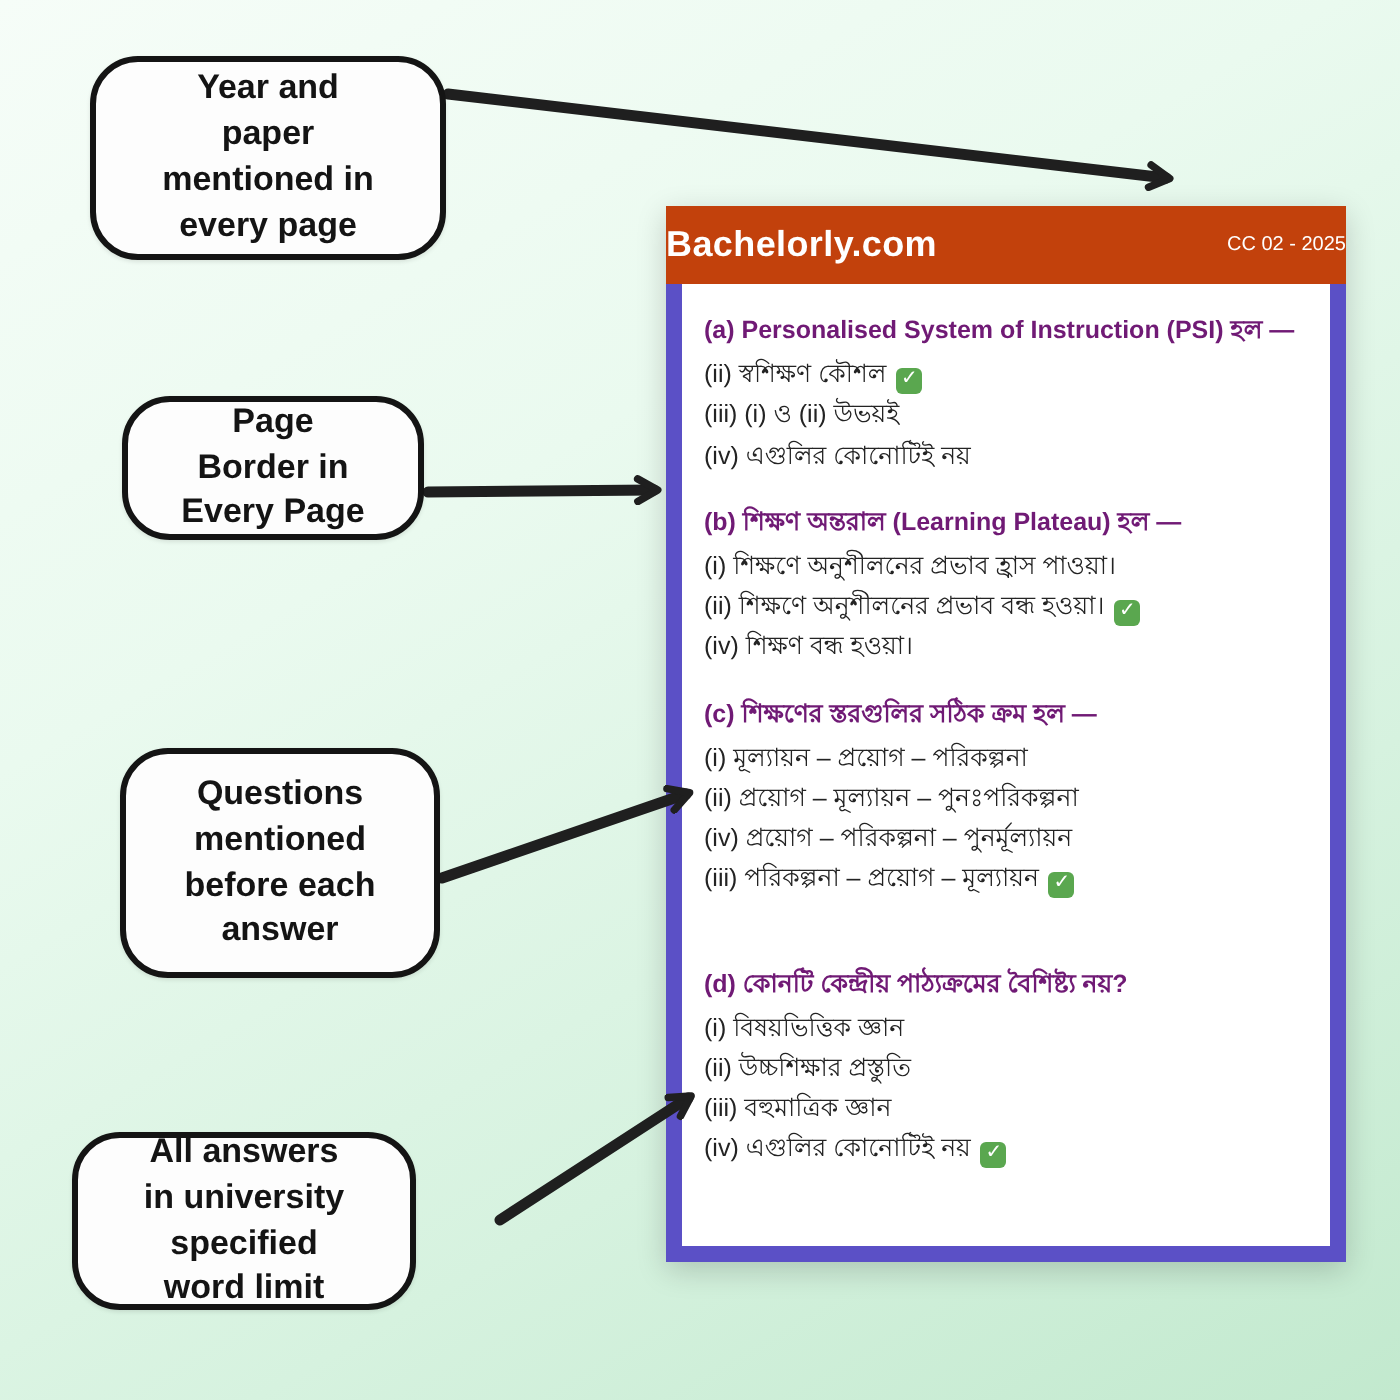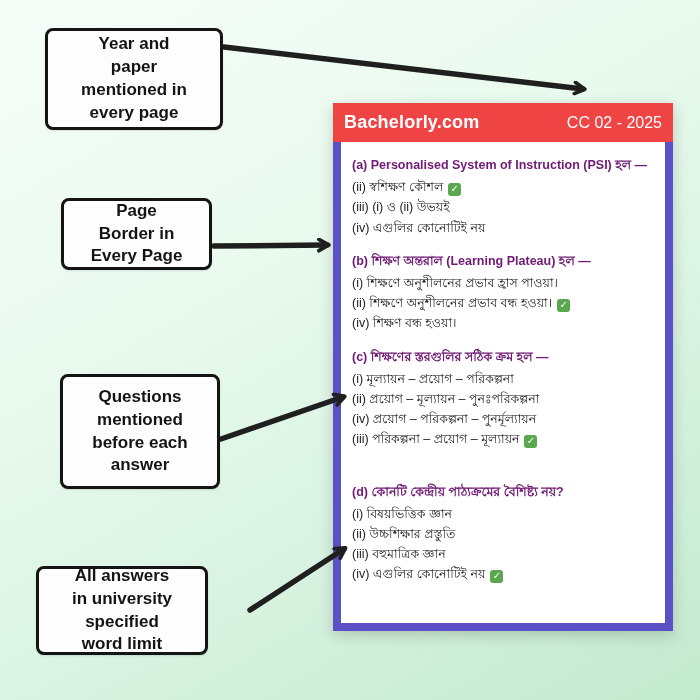--- a/index.html
+++ b/index.html
@@ -15,47 +15,47 @@
   #arrows {
     position: absolute; left: 0; top: 0; width: 700px; height: 700px;
     pointer-events: none; z-index: 3;
   }
 
   
   .callout {
     position: absolute; z-index: 4;
     background: #fdfdfd;
     border: 3px solid #141414;
-    border-radius: 8px;
+    border-radius: 24px;
     display: flex; align-items: center; justify-content: center;
     text-align: center;
     font-weight: bold; font-size: 17px; line-height: 1.35; color: #141414;
     padding: 8px 26px;
     box-shadow: 0 1px 2px rgba(0,0,0,0.10);
   }
   #callout-year   { left: 45px;  top: 28px;  width: 178px; height: 102px; }
   #callout-border { left: 61px;  top: 198px; width: 151px; height: 72px;  }
   #callout-quest  { left: 60px;  top: 374px; width: 160px; height: 115px; }
   #callout-limit  { left: 36px;  top: 566px; width: 172px; height: 89px;  }
 
   
   .doc {
     position: absolute; left: 333px; top: 103px; width: 340px; height: 528px;
     z-index: 2;
     box-shadow: 0 4px 14px rgba(0,0,0,0.18);
     display: flex; flex-direction: column;
   }
   .doc-header {
-    background: #ef4444; color: #ffffff;
+    background: #c2410c; color: #ffffff;
     height: 39px; flex: 0 0 39px;
     display: flex; align-items: center; justify-content: space-between;
-    padding: 0 11px;
+    padding: 0 0;
   }
   .doc-brand { font-size: 18px; font-weight: bold; letter-spacing: 0.2px; }
-  .doc-code  { font-size: 16px; font-weight: normal; }
+  .doc-code  { font-size: 10px; font-weight: normal; }
   .doc-body {
     flex: 1 1 auto;
     background: #ffffff;
     border: 8px solid #5b50c6; border-top: none;
     padding: 13px 11px 10px 11px;
     overflow: hidden;
   }
   .q-block { margin-bottom: 13px; }
   .q-block:last-child { margin-bottom: 0; margin-top: 32px; }
   .q-title {

